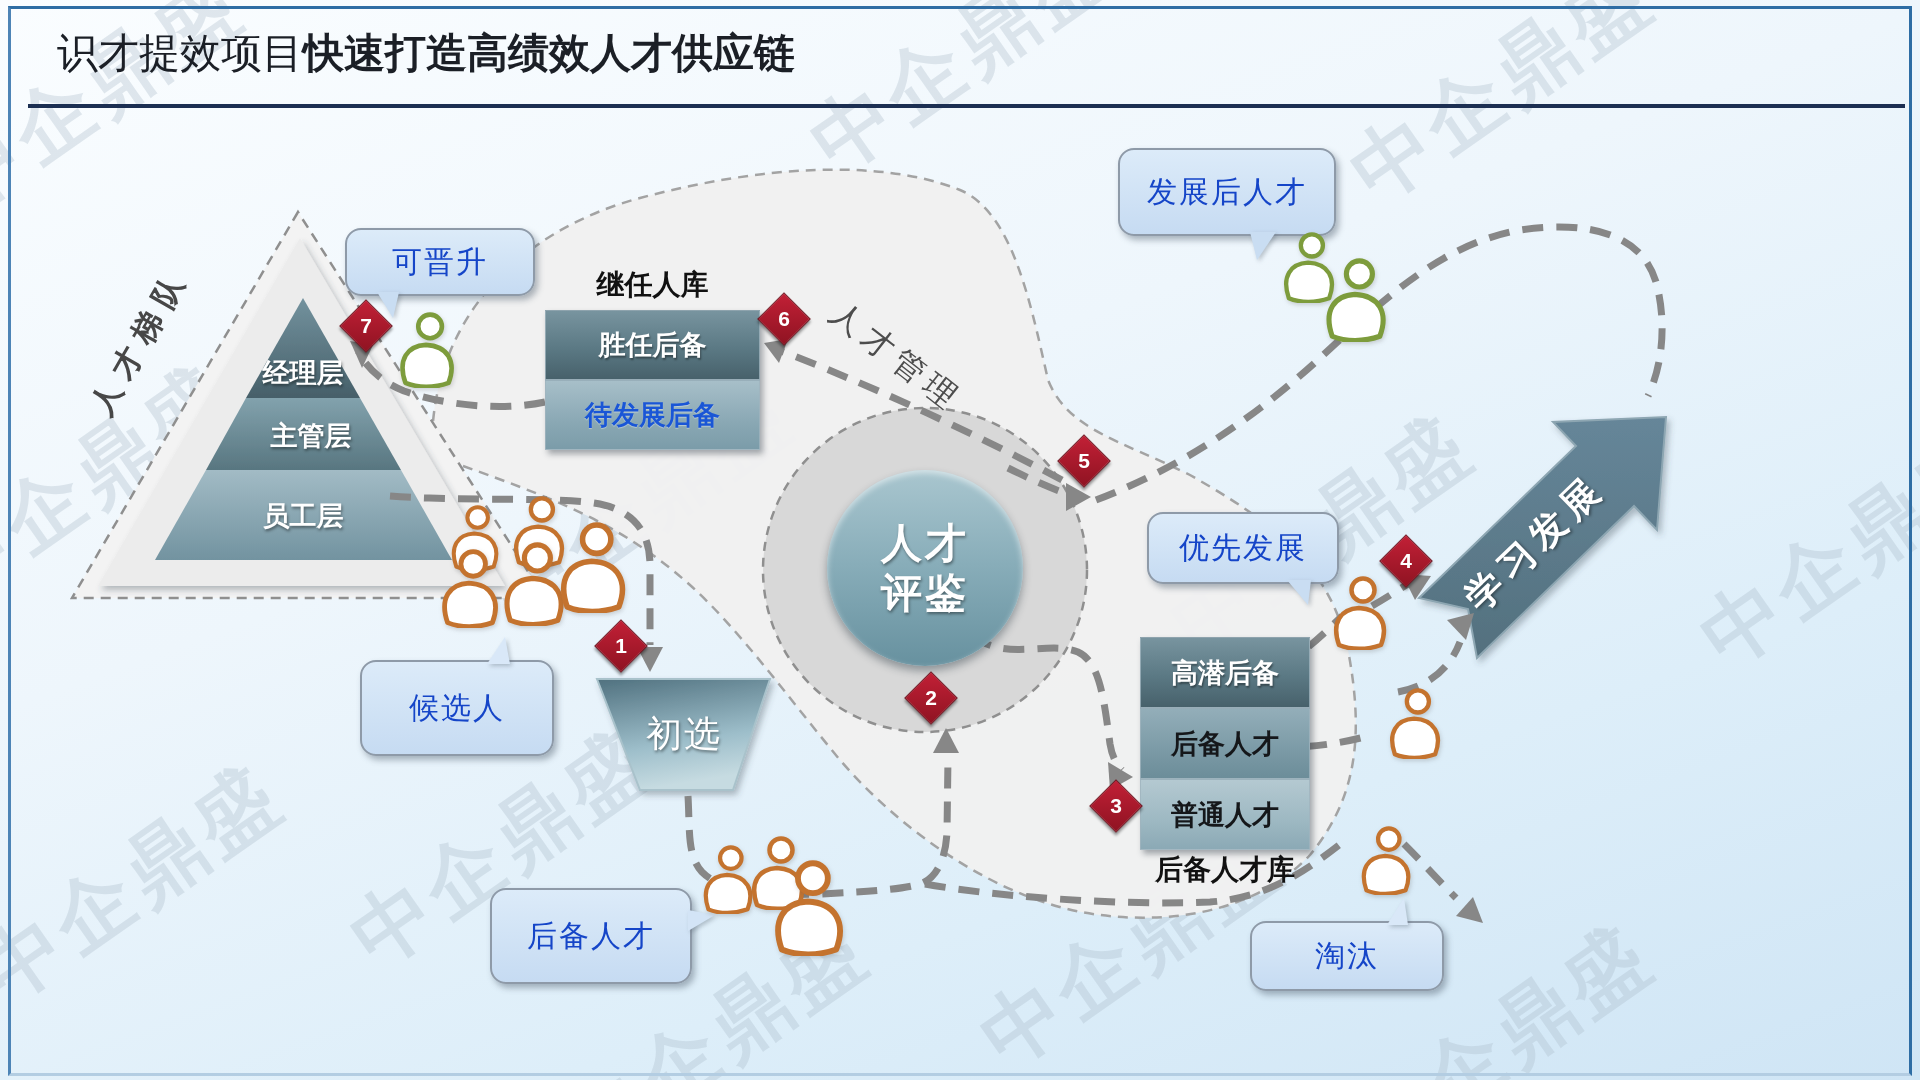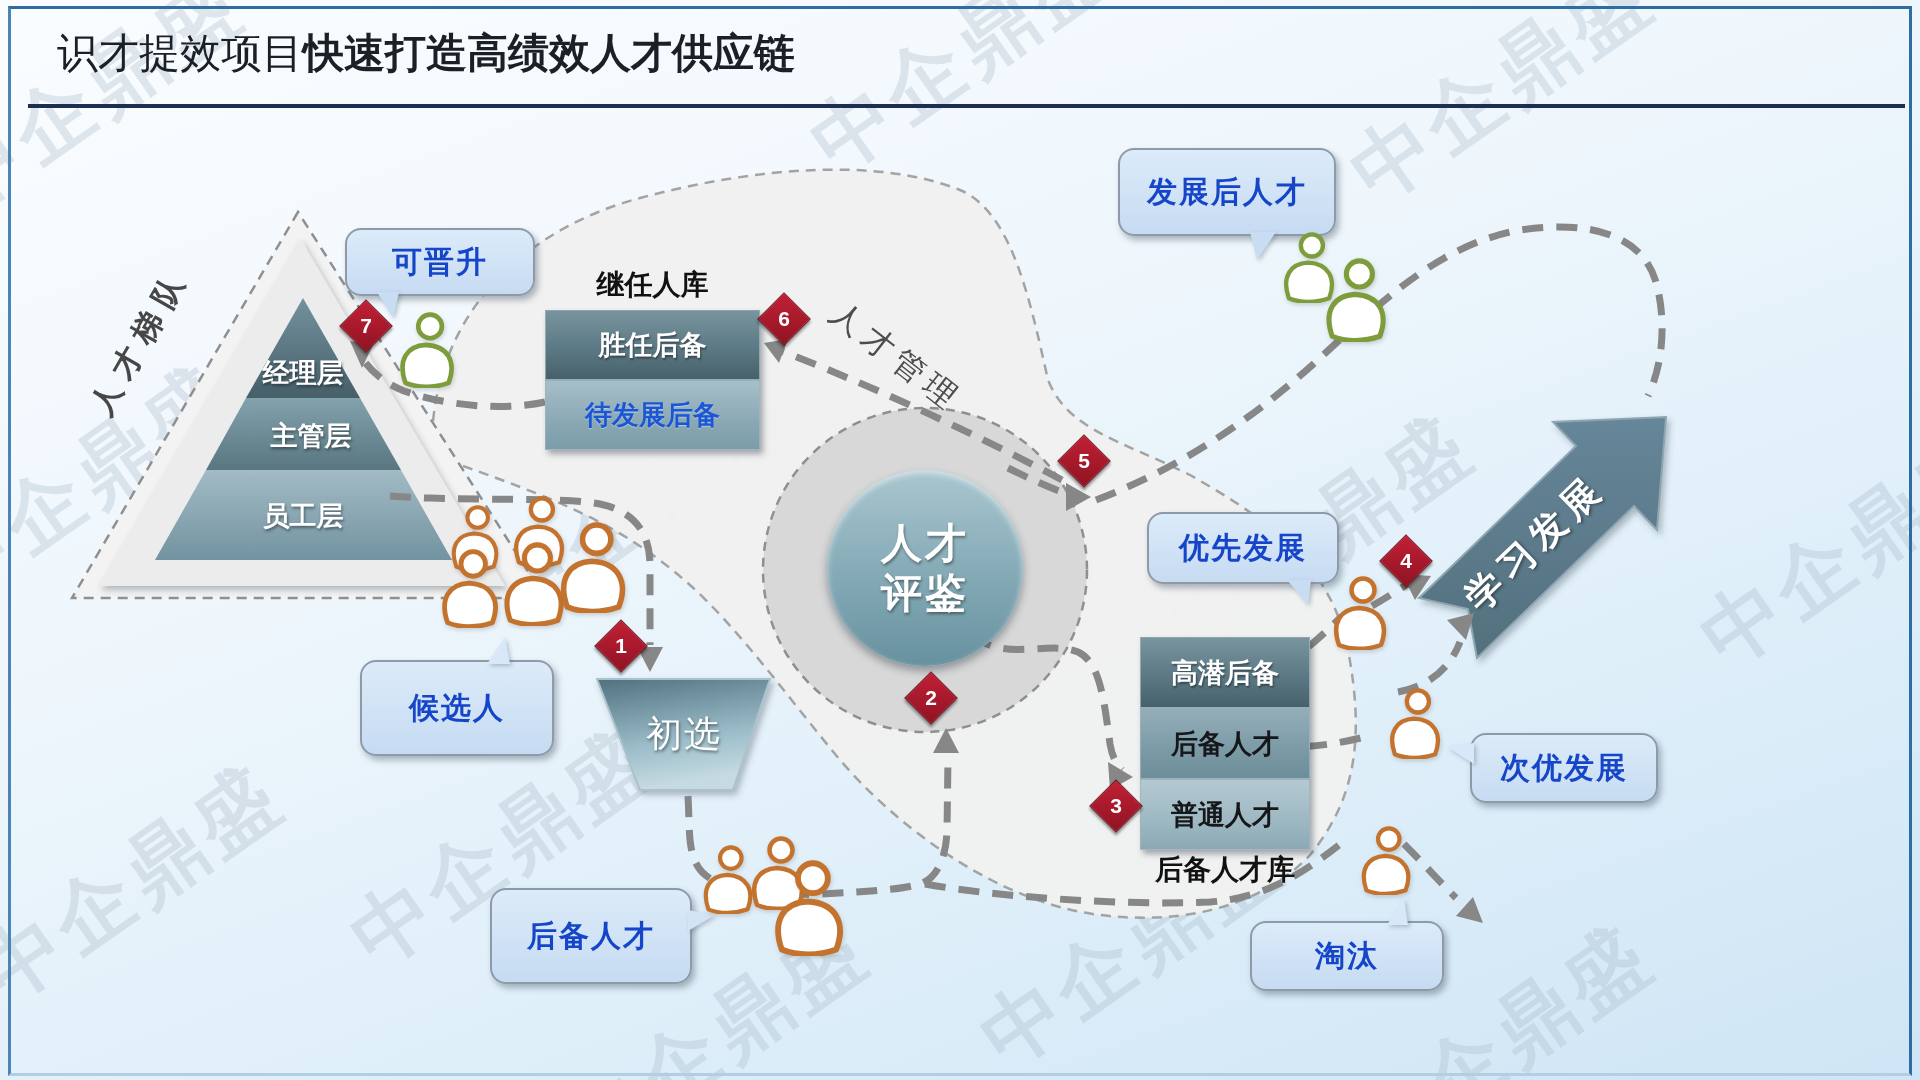--- a/index.html
+++ b/index.html
@@ -32,21 +32,21 @@
     display:flex;flex-direction:column;align-items:center;justify-content:center;
     color:#fff;font-weight:bold;font-size:41px;line-height:1.22;text-shadow:1px 2px 3px rgba(0,0,0,.4);letter-spacing:3px;
   }
   .funnel-lbl{color:#fff;font-weight:normal;font-size:36px;text-shadow:1px 2px 3px rgba(0,0,0,.45);letter-spacing:2px;width:140px;}
   .arrow-lbl{color:#fff;font-weight:bold;font-size:37px;letter-spacing:7px;text-shadow:1px 2px 3px rgba(0,0,0,.4);transform:rotate(-44deg);width:220px;}
   .bubble{
     position:absolute;display:flex;align-items:center;justify-content:center;
     background:linear-gradient(180deg,#dcebf9 0%,#c6dbf2 100%);
     border:2px solid #8e9aa8;border-radius:16px;
     box-shadow:3px 4px 6px rgba(80,95,110,.45);
-    color:#1545c8;font-weight:bold;font-size:30px;letter-spacing:2px;
+    color:#1545c8;font-weight:normal;font-size:30px;letter-spacing:2px;
   }
   .ptr{position:absolute;width:0;height:0;filter:drop-shadow(2px 2px 2px rgba(80,95,110,.35));}
   .diamond{position:absolute;width:36px;height:36px;transform:rotate(45deg);
     background:linear-gradient(135deg,#c0203383,#8f1322) ,#a81c2e;
     background:linear-gradient(135deg,#c22036,#8f1322);
     border:1px solid #70101c;box-shadow:2px 2px 3px rgba(0,0,0,.4);}
   .diamond span{position:absolute;left:0;top:0;width:100%;height:100%;display:flex;align-items:center;justify-content:center;
     transform:rotate(-45deg);color:#fff;font-weight:bold;font-size:21px;}
   svg.person{position:absolute;overflow:visible;filter:drop-shadow(1px 2px 2px rgba(90,90,90,.25));}
   .orange{color:#c4732e;} .green{color:#7d9c3c;}
@@ -203,24 +203,20 @@
     <div class="ptr" style="right:-25px;top:20px;border-left:27px solid #d3e4f6;border-top:5px solid transparent;border-bottom:16px solid transparent"></div>
   </div>
   <div class="bubble" style="left:1118px;top:148px;width:214px;height:84px">
     <span>发展后人才</span>
     <div class="ptr" style="bottom:-26px;right:58px;border-top:28px solid #c9ddf2;border-left:7px solid transparent;border-right:19px solid transparent"></div>
   </div>
   <div class="bubble" style="left:1147px;top:512px;width:188px;height:68px">
     <span>优先发展</span>
     <div class="ptr" style="bottom:-23px;right:26px;border-top:25px solid #c9ddf2;border-left:21px solid transparent;border-right:3px solid transparent"></div>
   </div>
-  <div class="bubble" style="left:1470px;top:733px;width:184px;height:66px">
-    <span>次优发展</span>
-    <div class="ptr" style="left:-25px;top:8px;border-right:27px solid #d9e8f8;border-top:4px solid transparent;border-bottom:17px solid transparent"></div>
-  </div>
   <div class="bubble" style="left:1250px;top:921px;width:190px;height:66px">
     <span>淘汰</span>
     <div class="ptr" style="top:-25px;right:34px;border-bottom:27px solid #d9e8f8;border-left:17px solid transparent;border-right:4px solid transparent"></div>
   </div>
 
   <div class="diamond" style="left:602px;top:627px">
       <span>1</span>
     </div>
   <div class="diamond" style="left:912px;top:679px">
       <span>2</span>

